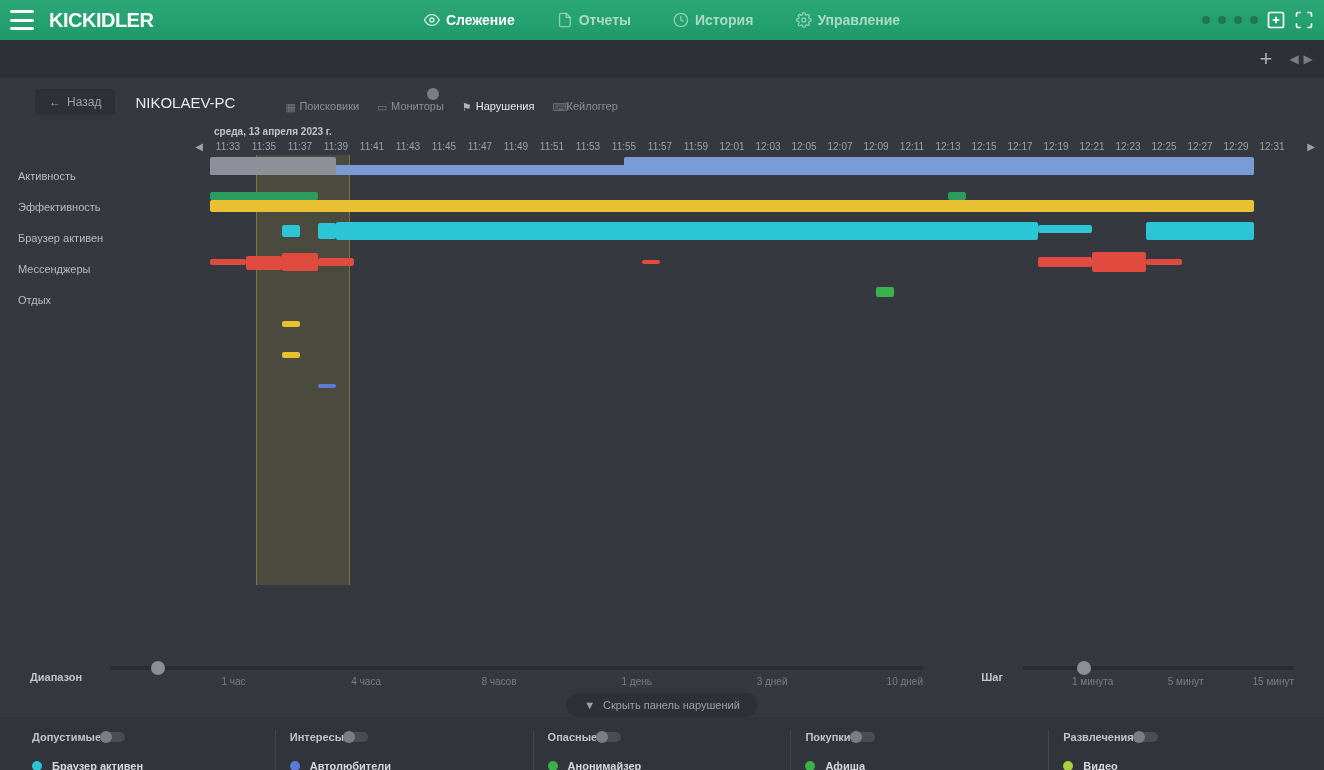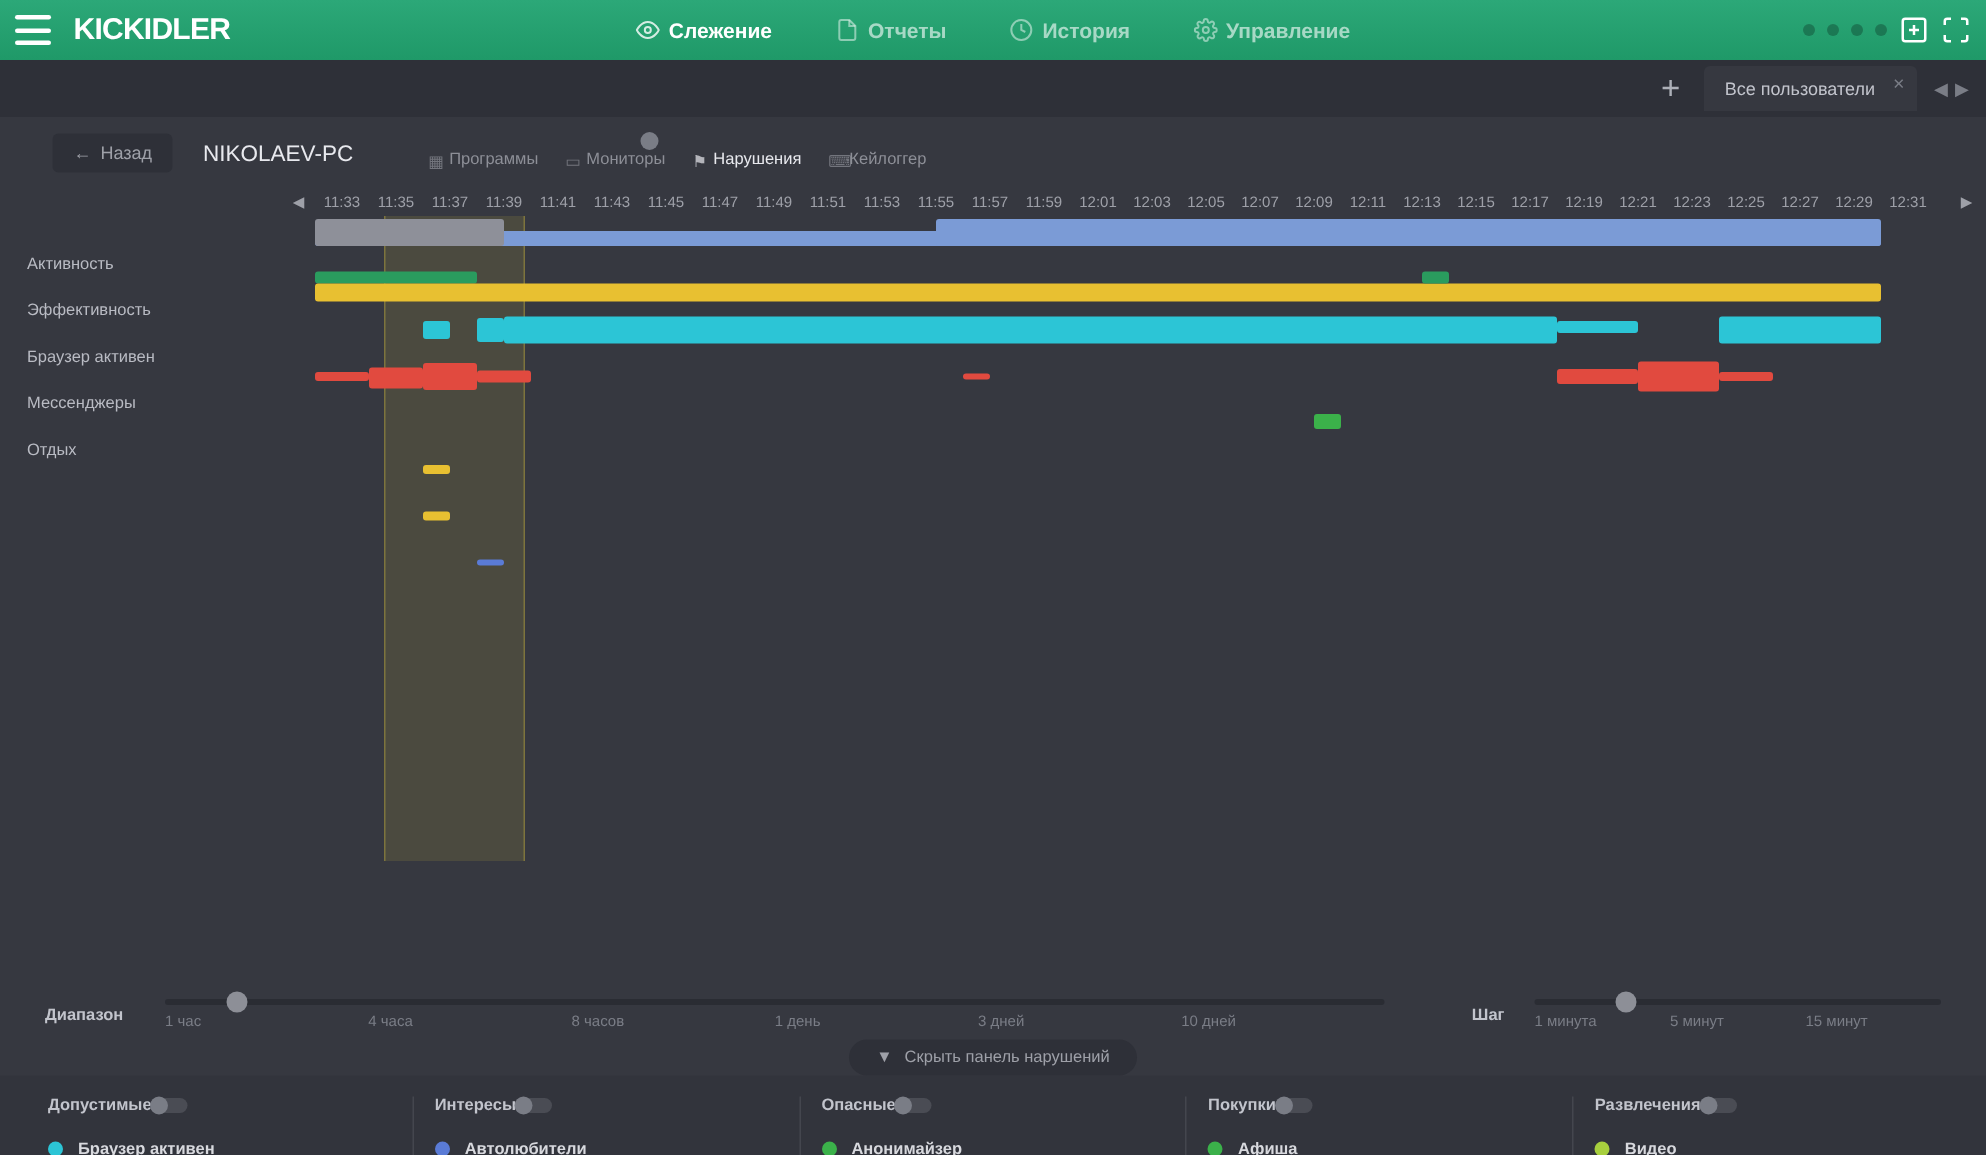--- a/index.html
+++ b/index.html
@@ -42,21 +42,21 @@
 .track { height: 31px; position: relative; }
 .bar { position: absolute; height: 14px; top: 8px; border-radius: 2px; }
 .controls { padding: 10px 30px 0; }
 .ctrl-row { display: flex; align-items: center; gap: 20px; }
 .ctrl-label { font-size: 11px; font-weight: 600; color: #c2c4cc; width: 60px; }
 .ctrl-slider { flex: 1; height: 4px; background: #2a2c33; border-radius: 2px; position: relative; }
 .ctrl-slider .thumb { position: absolute; top: -5px; width: 14px; height: 14px; border-radius: 50%; background: #8d8f97; }
 .ctrl-slider.range .thumb { left: 5%; }
 .ctrl-slider.step .thumb { left: 20%; }
 .ctrl-ticks { display: flex; justify-content: space-between; font-size: 10px; color: #7a7d86; padding-top: 6px; }
-.ctrl-ticks span { flex: 1; text-align: left; }
+.ctrl-ticks span { flex: 1; text-align: right; }
 .hide-panel { text-align: center; margin-top: 6px; }
 .hide-panel-btn { background: #2e3038; padding: 6px 18px; border-radius: 14px; font-size: 11px; color: #9ea0a8; cursor: pointer; display: inline-flex; align-items: center; gap: 8px; }
 .legend { display: flex; padding: 14px 18px; gap: 0; background: #32343c; }
 .legend-col { flex: 1; border-right: 1px solid #44464e; padding: 0 14px; }
 .legend-col:last-child { border-right: none; }
 .legend-head { font-size: 11px; font-weight: 600; color: #c2c4cc; margin-bottom: 10px; display: flex; align-items: center; gap: 0; }
 .mini-toggle { width: 24px; height: 10px; background: #4a4c54; border-radius: 5px; position: relative; }
 .mini-toggle::after { content: ''; position: absolute; width: 12px; height: 12px; border-radius: 50%; background: #7a7d86; top: -1px; left: -1px; }
 .legend-item { display: flex; align-items: center; gap: 10px; font-size: 11px; font-weight: 600; color: #d8d9de; height: 26px; }
 .legend-dot { width: 10px; height: 10px; border-radius: 50%; flex-shrink: 0; }
@@ -115,44 +115,40 @@
         <line x1="8" y1="12" x2="16" y2="12"></line>
       </svg>
     <svg class="header-icon" viewBox="0 0 24 24" fill="none" stroke="currentColor" stroke-width="2">
         <path d="M8 3H5a2 2 0 0 0-2 2v3m18 0V5a2 2 0 0 0-2-2h-3m0 18h3a2 2 0 0 0 2-2v-3M3 16v3a2 2 0 0 0 2 2h3"></path>
       </svg>
   </div>
 </div>
 
 <div class="subheader">
   <div class="plus-icon">+</div>
-  <div class="user-tab">
-    <span>Все пользователи</span>
-    <span class="close">✕</span>
-  </div>
   <div class="arrows">
     <div class="arrow-btn">◀</div>
     <div class="arrow-btn">▶</div>
   </div>
 </div>
 
 <div class="toolbar">
   <div class="back-btn">
     <span>←</span>
     <span>Назад</span>
   </div>
   <div class="pc-name">NIKOLAEV-PC</div>
   <div style="flex:1; display:flex; flex-direction:column; gap:8px;">
     <div class="toolbar-slider">
         <div class="thumb"></div>
       </div>
     <div class="sub-tabs" style="margin-left:30px;">
       <div class="sub-tab">
           <span class="sub-tab-icon">▦</span>
-          <span>Программы</span>
+          <span>Поисковики</span>
         </div>
       <div class="sub-tab">
           <span class="sub-tab-icon">▭</span>
           <span>Мониторы</span>
         </div>
       <div class="sub-tab active">
           <span class="sub-tab-icon">⚑</span>
           <span>Нарушения</span>
         </div>
       <div class="sub-tab">
@@ -165,20 +161,21 @@
 
 <div class="main">
   <div class="sidebar" id="sidebar">
       <div class="side-row">Активность</div>
       <div class="side-row">Эффективность</div>
       <div class="side-row">Браузер активен</div>
       <div class="side-row">Мессенджеры</div>
       <div class="side-row">Отдых</div>
     </div>
   <div class="timeline">
+    <div class="date-label">среда, 13 апреля 2023 г.</div>
     <div class="time-axis" id="time-axis">
       <div class="nav-arrow-slot nav-arrow-left">◀</div>
       <div class="nav-arrow-slot nav-arrow-right">▶</div>
     <div class="time-tick">11:33</div>
         <div class="time-tick">11:35</div>
         <div class="time-tick">11:37</div>
         <div class="time-tick">11:39</div>
         <div class="time-tick">11:41</div>
         <div class="time-tick">11:43</div>
         <div class="time-tick">11:45</div>

